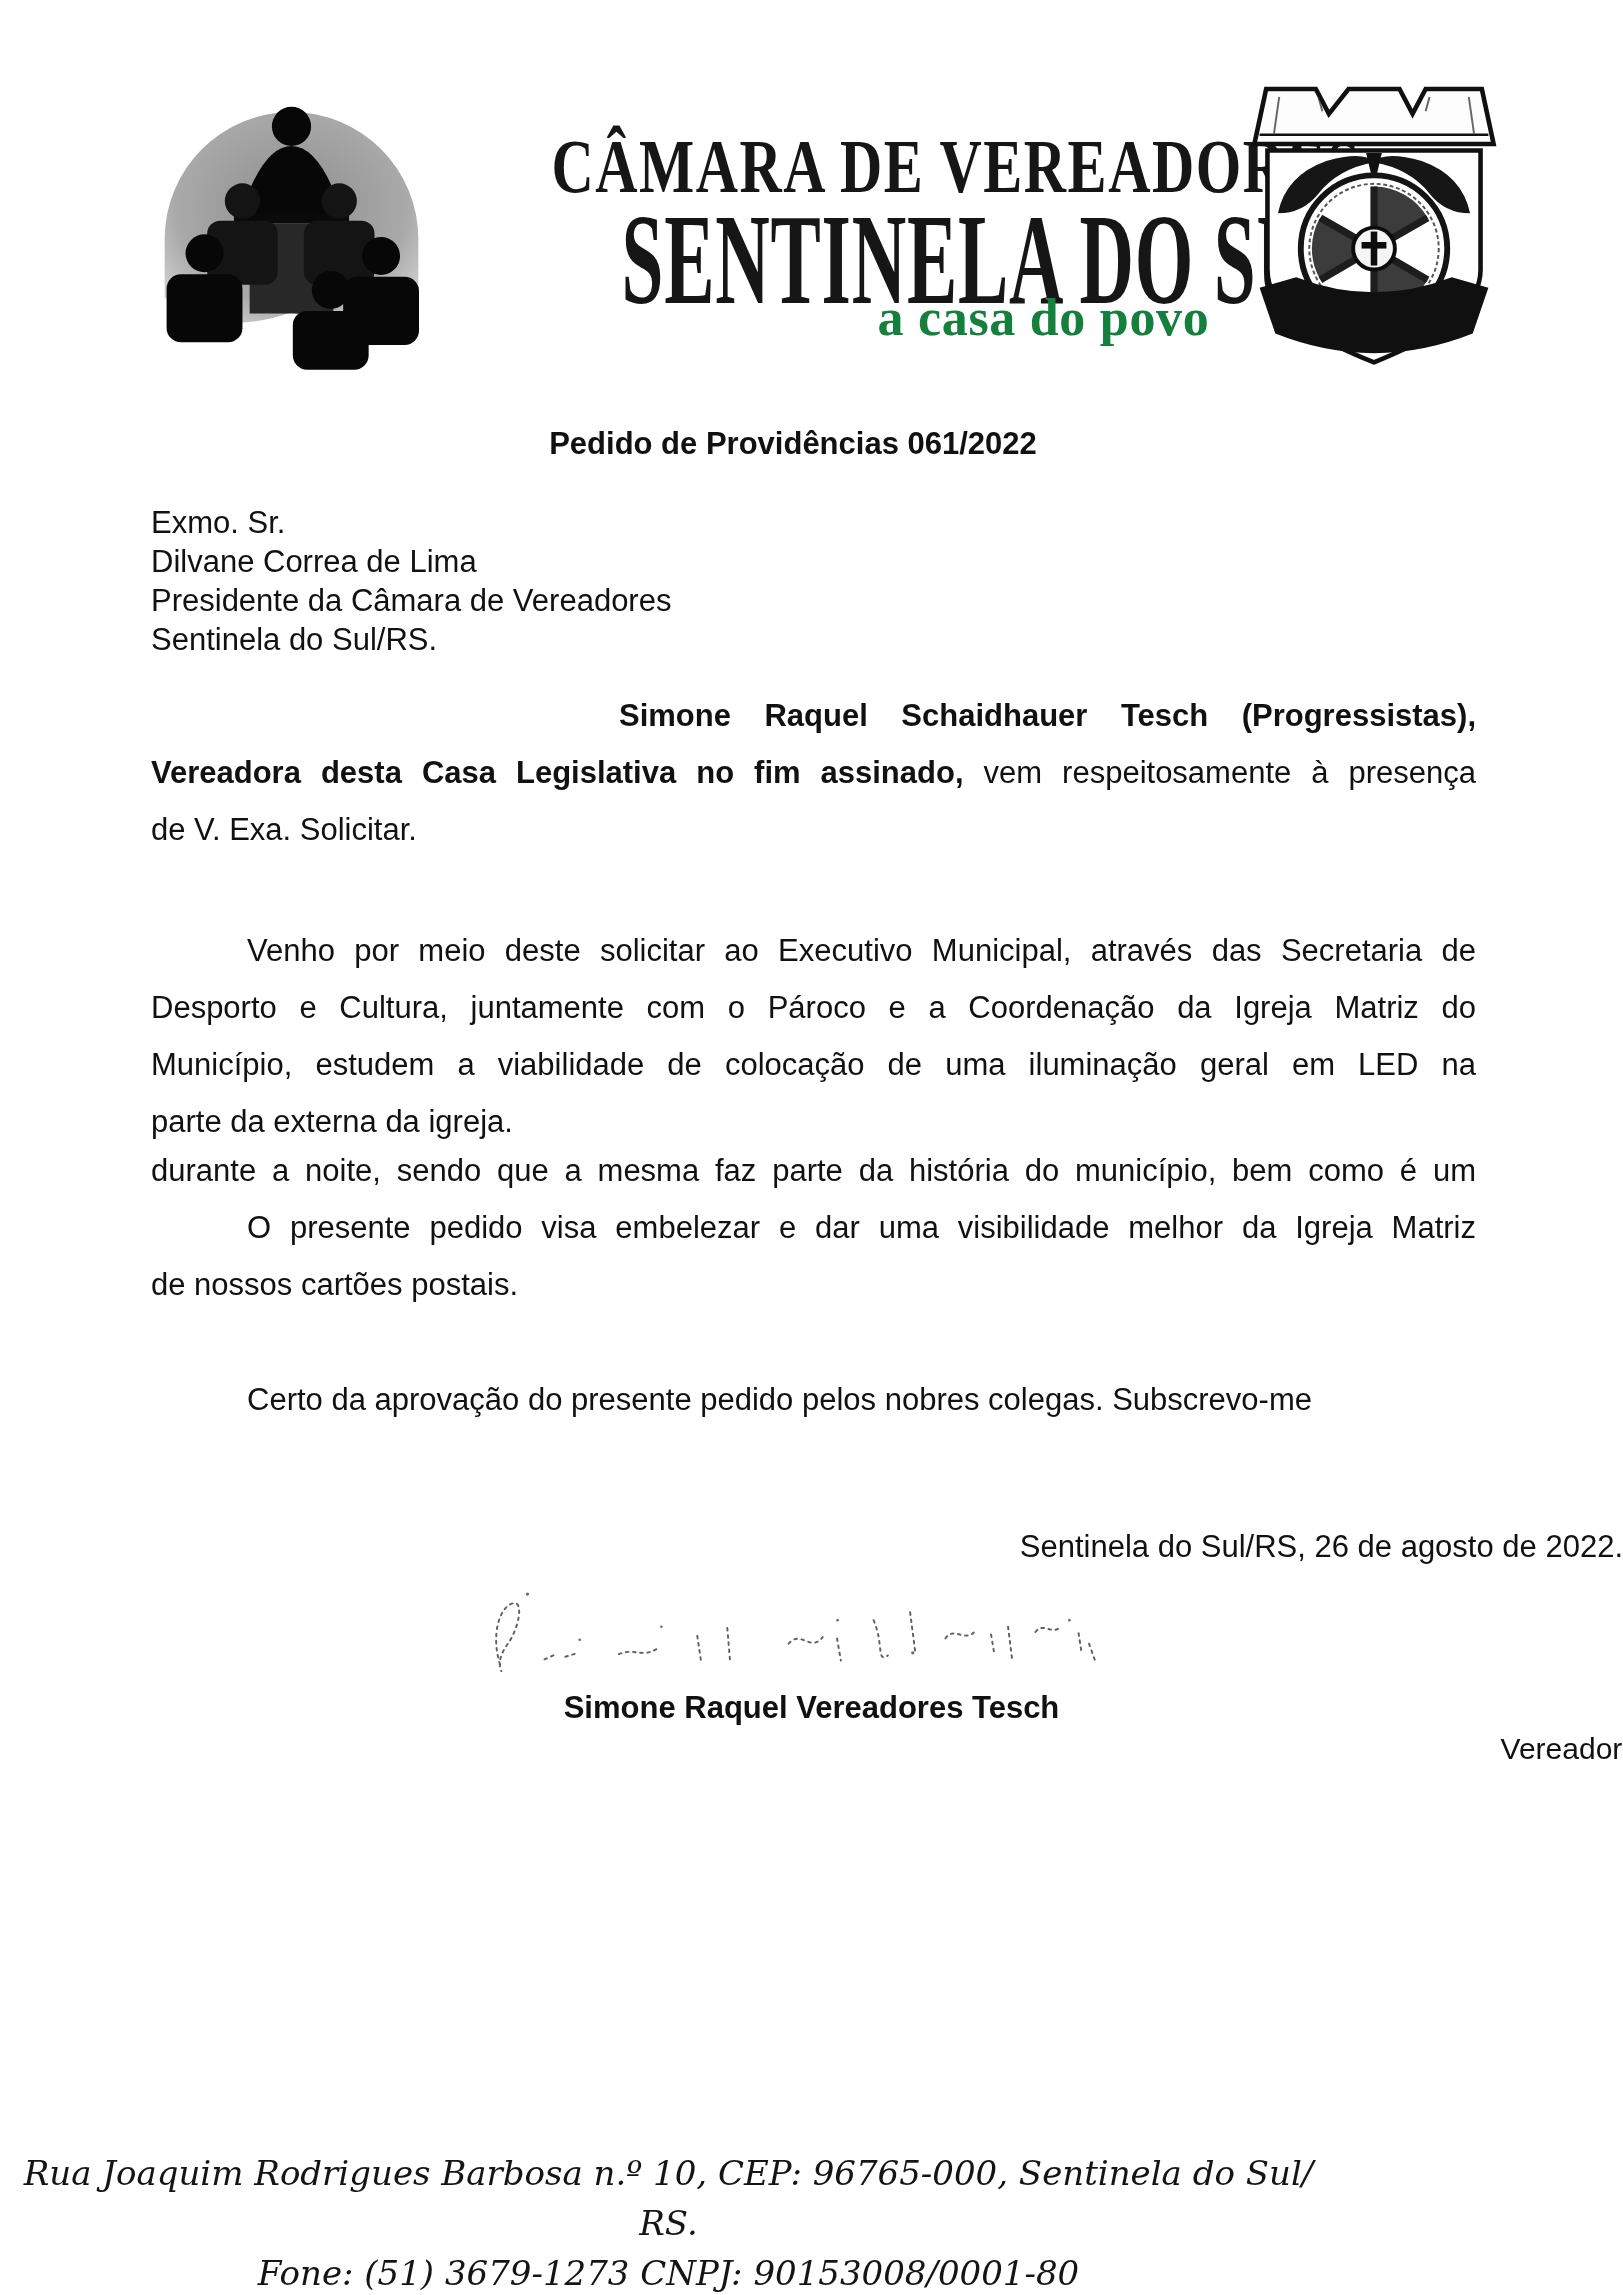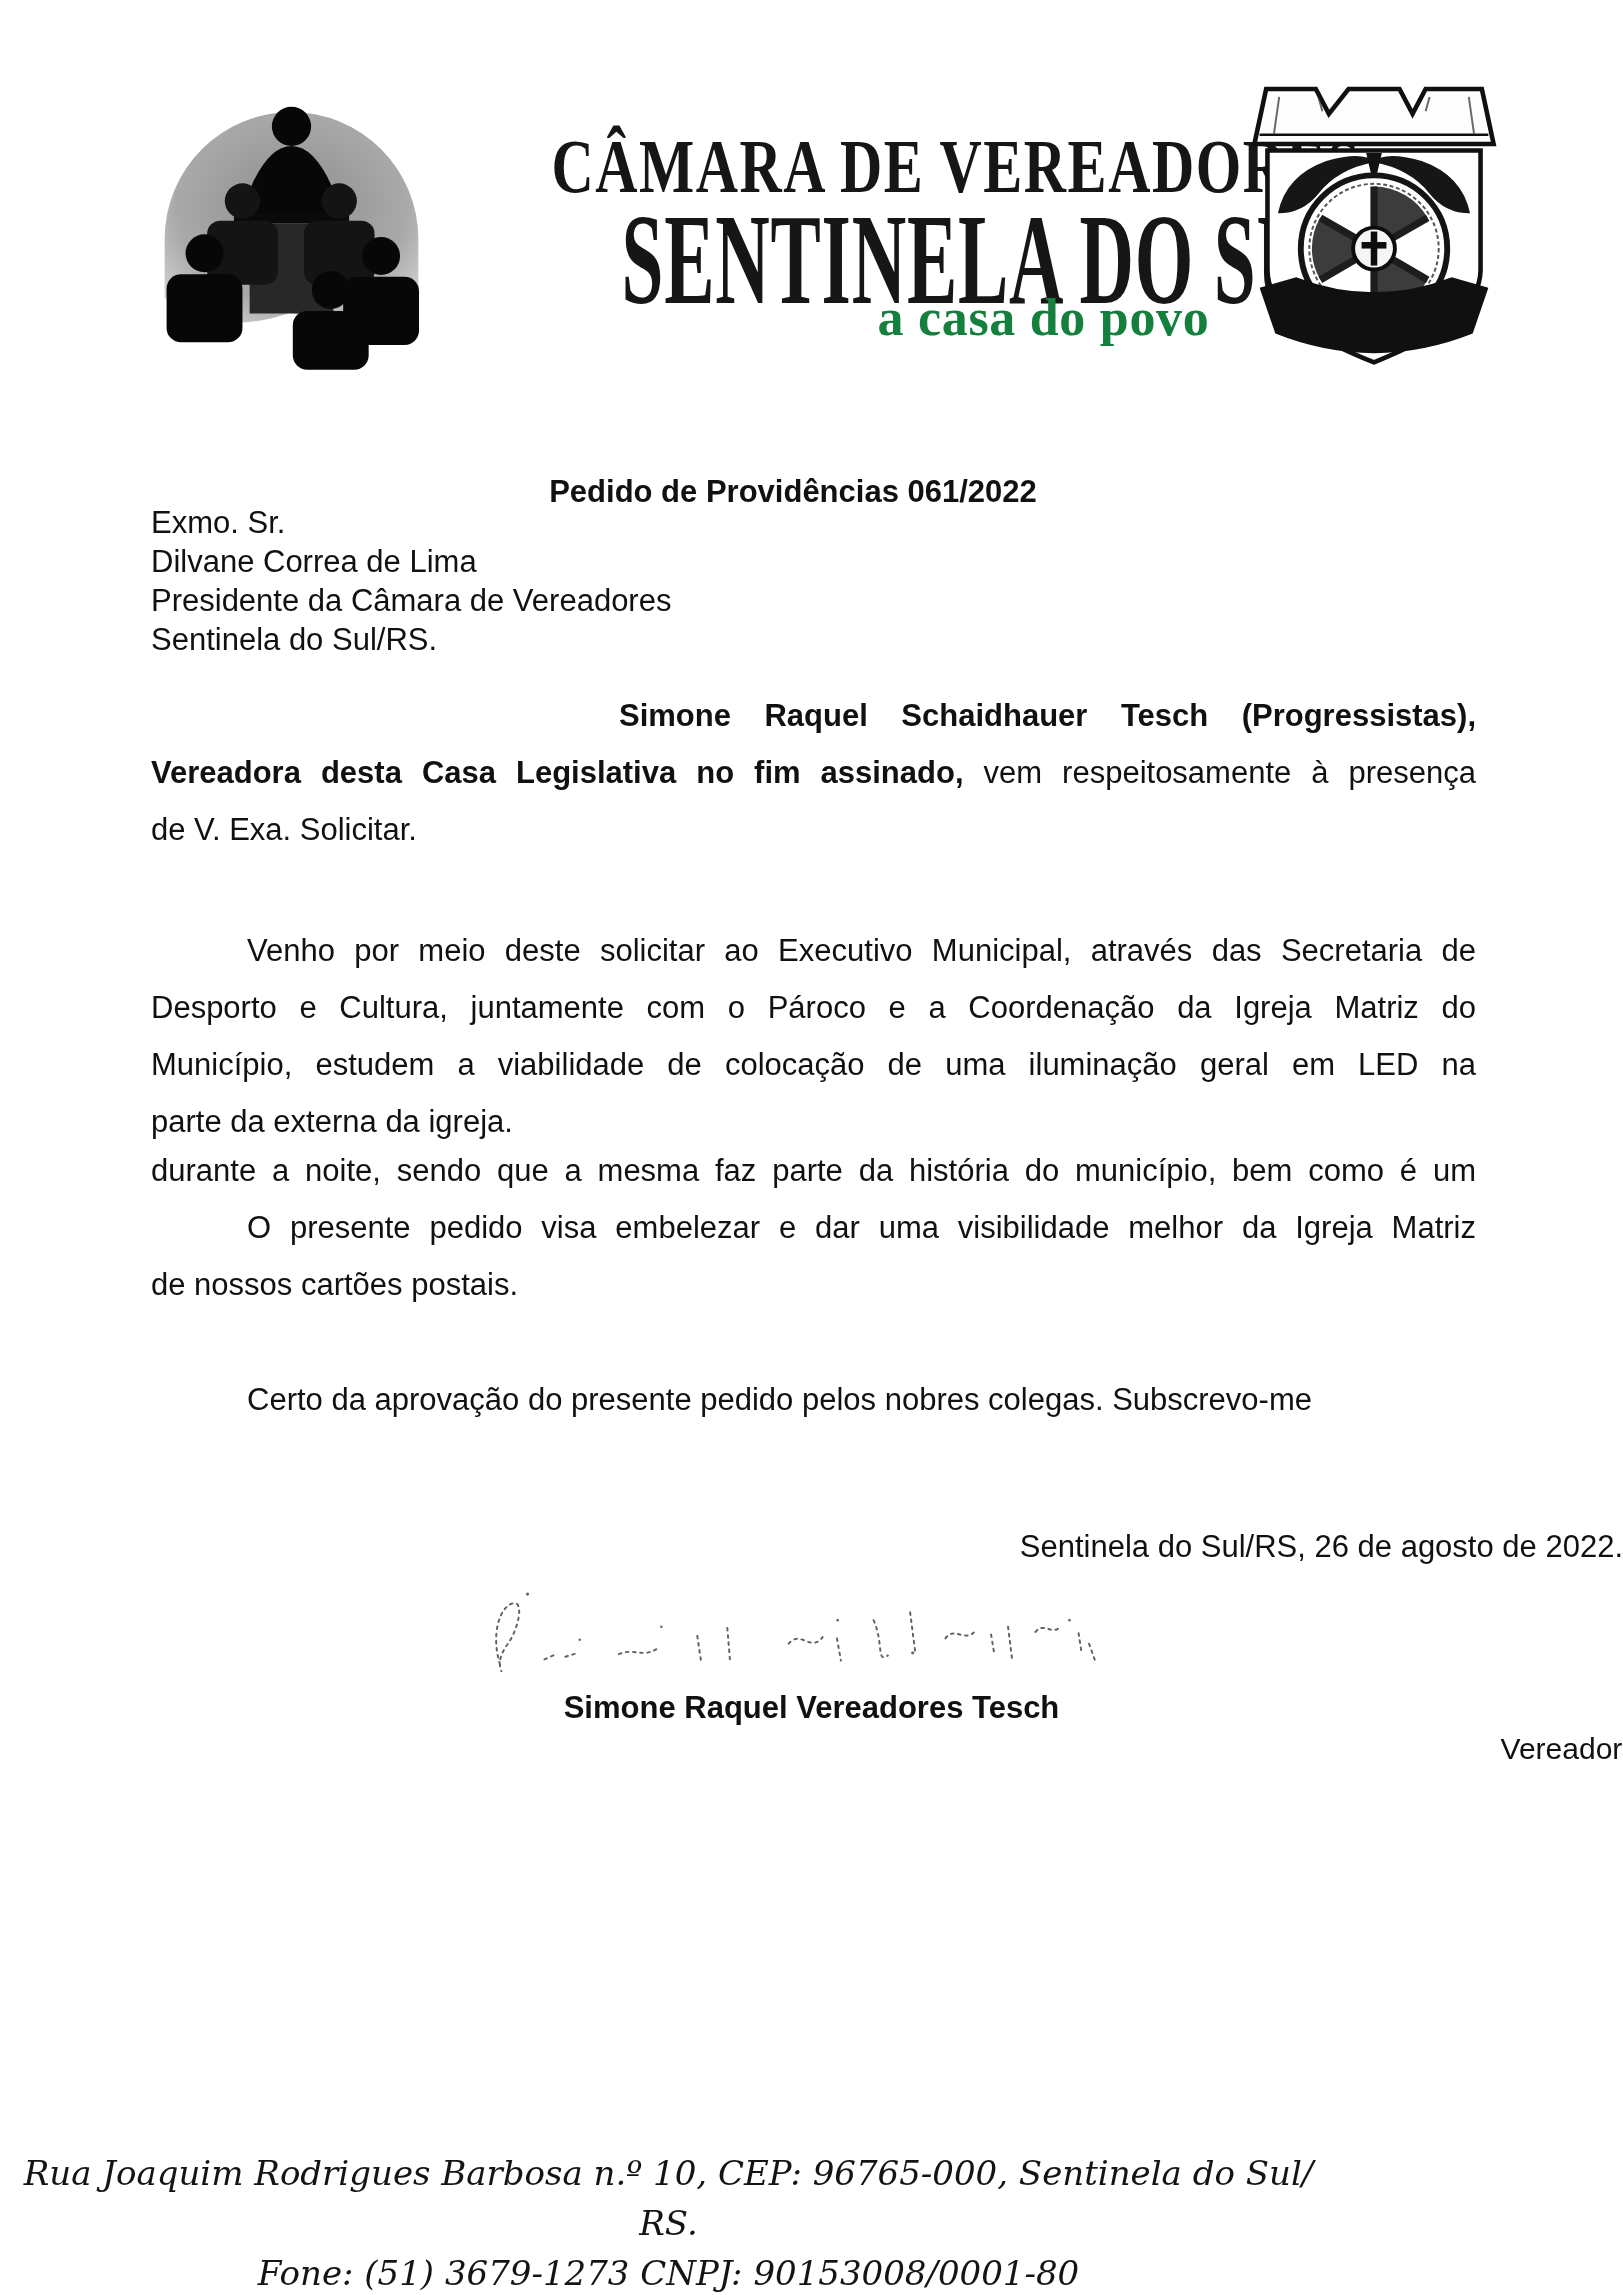--- a/index.html
+++ b/index.html
@@ -26,21 +26,21 @@
   .tagline{
     position:absolute;right:27.5px;top:292px;
     font-family:"Liberation Serif", serif;font-weight:bold;color:#15803d;
     font-size:52px;line-height:1;letter-spacing:0.7px;white-space:nowrap;
   }
   .crest-box{position:absolute;left:1240px;top:77px;width:268px;height:300px;}
 
   
   .doc-title{
     position:absolute;left:0;top:424px;width:1586px;
-    text-align:center;font-weight:bold;font-size:31px;line-height:39px;margin-top:48px;
+    text-align:center;font-weight:bold;font-size:31px;line-height:39px;
   }
   .addressee{position:absolute;left:151px;top:503px;width:1325px;font-size:31px;line-height:39px;}
   .para{position:absolute;left:151px;width:1325px;font-size:31px;}
   .para .ln{height:57px;line-height:57px;}
   .jl{text-align:justify;text-align-last:justify;}
   .ll{text-align:left;white-space:nowrap;}
   .intro{top:687px;}
   .p1{top:922px;}
   .p2{top:1142px;}
   .closing{top:1371px;}

